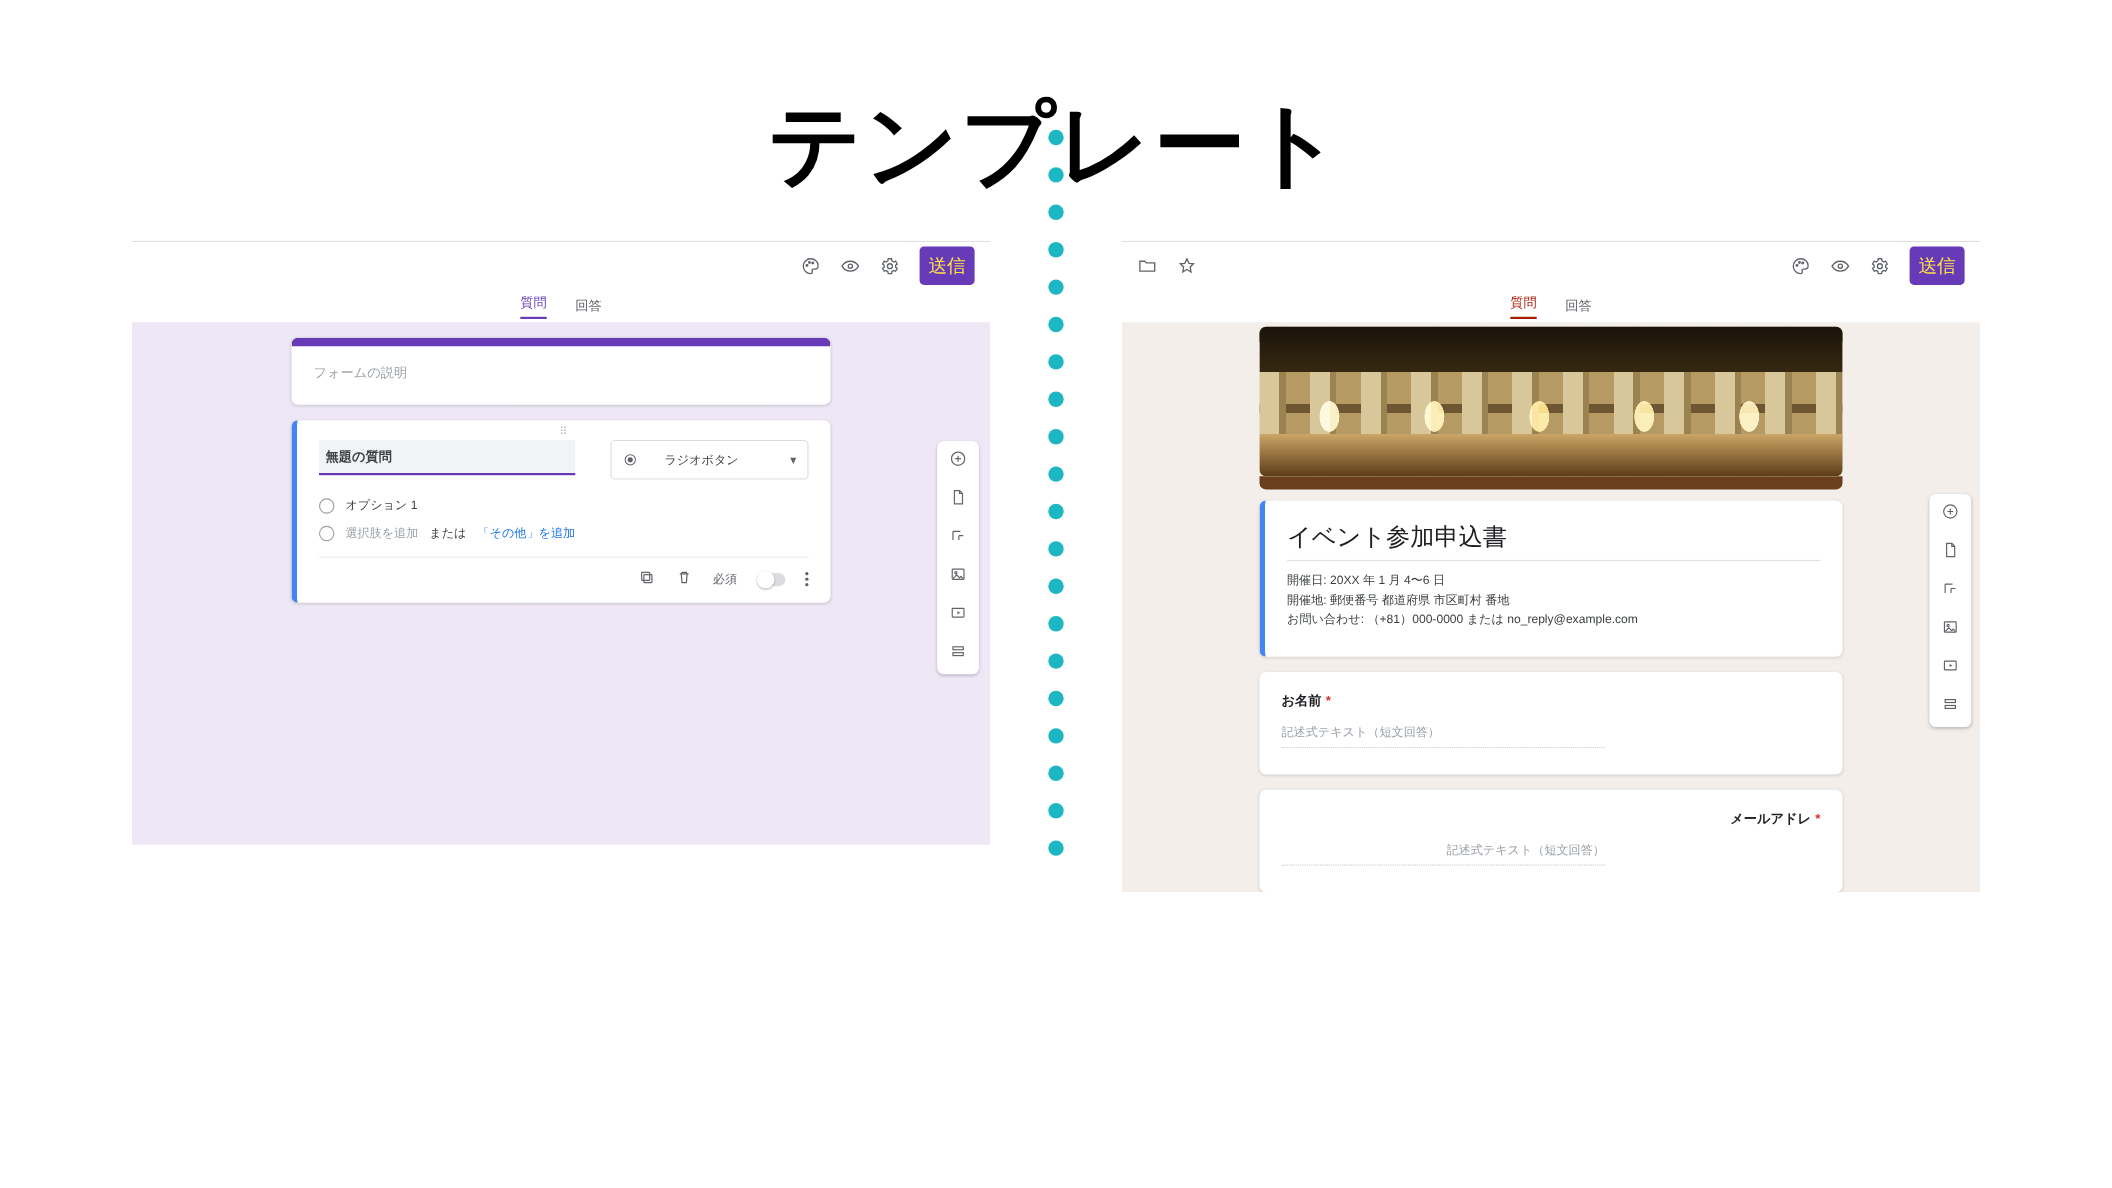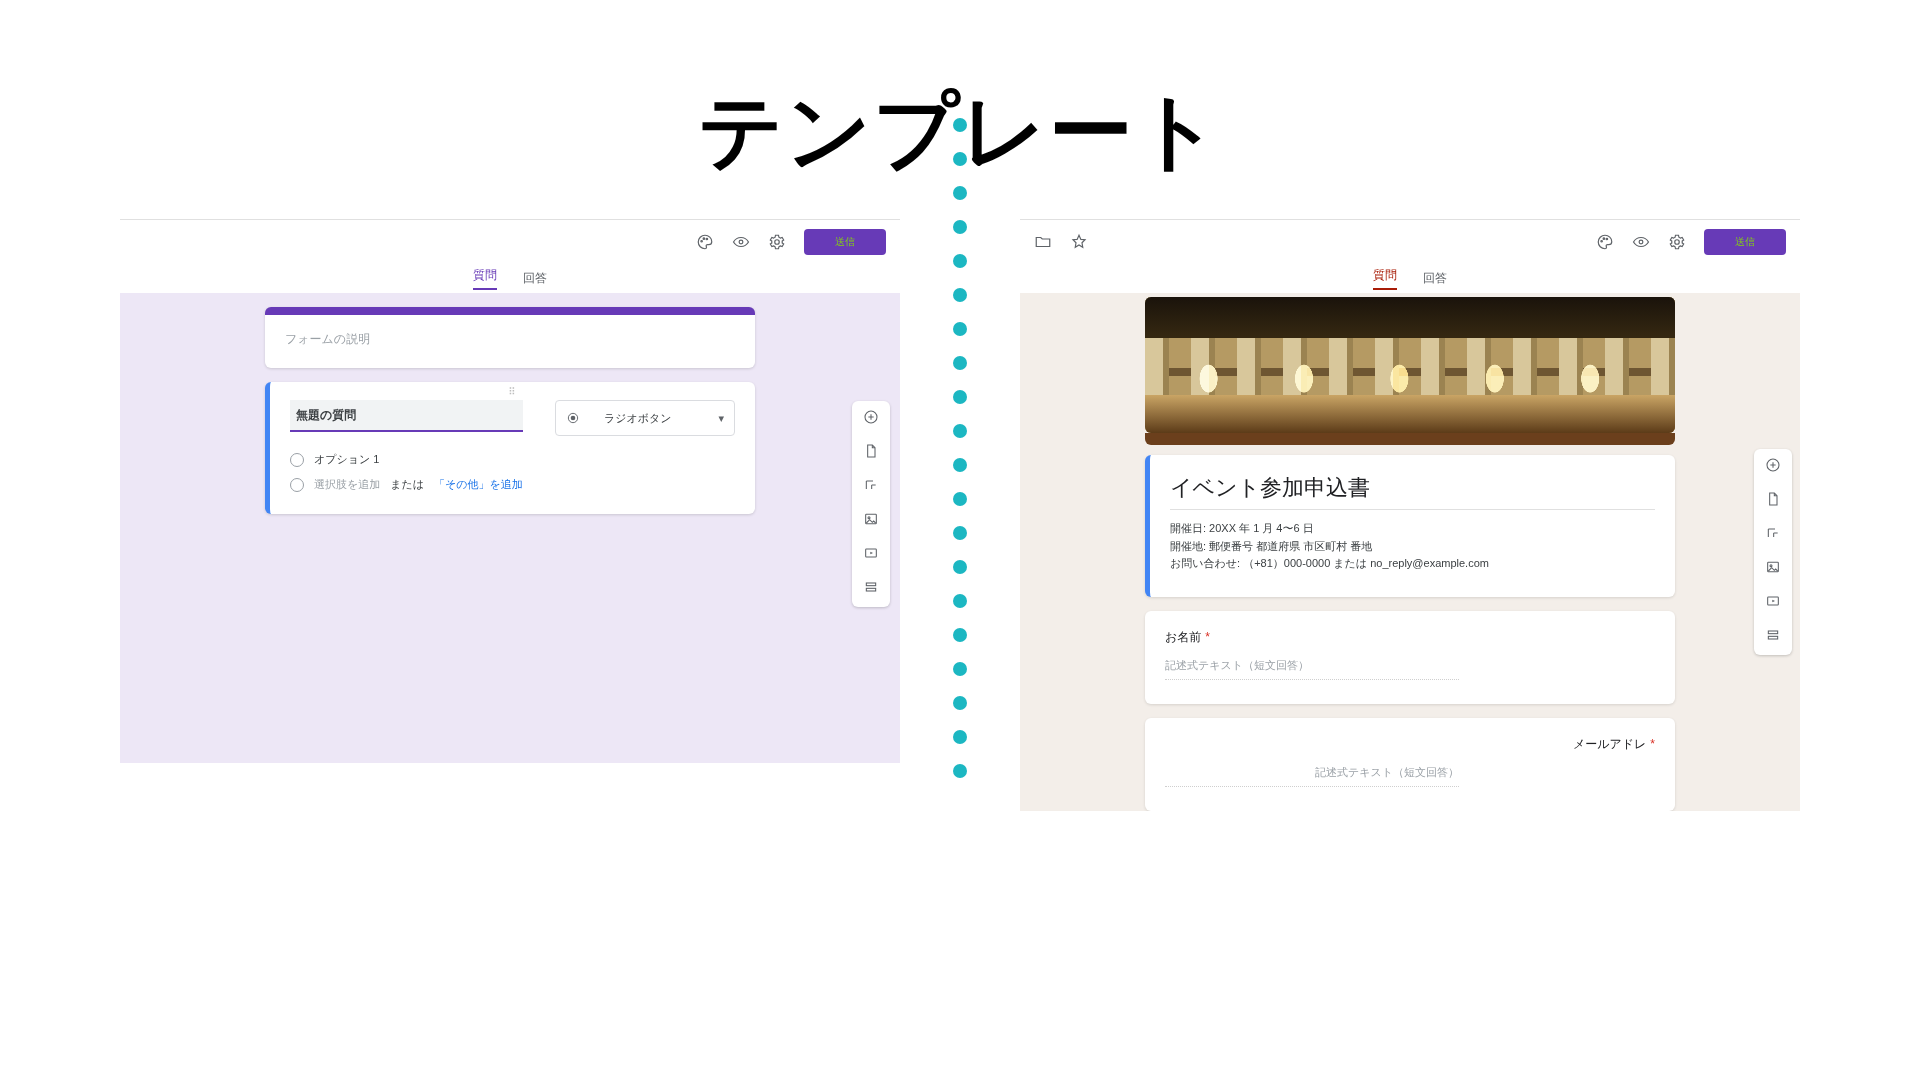--- a/index.html
+++ b/index.html
@@ -17,21 +17,21 @@
     .panels { display: flex; gap: 120px; padding: 30px 120px 0; }
     .panel  { flex: 1 1 0; position: relative; }
 
     
     .topbar { height: 44px; display: flex; align-items: center; justify-content: flex-end; gap: 18px; padding: 0 14px; border-top: 1px solid #e0e0e0; font-size: 13px; color: #5f6368; }
     .topbar.left-icons { justify-content: space-between; }
     .topbar .icon { width: 18px; height: 18px; display: inline-flex; align-items: center; justify-content: center; color: #5f6368; }
     .topbar .icon svg { width: 18px; height: 18px; stroke: currentColor; fill: none; stroke-width: 1.6; }
     .topbar .rgroup { display: flex; align-items: center; gap: 18px; }
     .topbar .lgroup { display: flex; align-items: center; gap: 18px; }
-    .send-btn { background: #673ab7; color: #84cc16; border: none; border-radius: 4px; font-size: 10px; padding: 6px 31px; cursor: pointer; }
+    .send-btn { background: #673ab7; color: #fde047; border: none; border-radius: 4px; font-size: 17px; padding: 6px 8px; cursor: pointer; }
 
     
     .tabs { height: 30px; display: flex; justify-content: center; align-items: center; gap: 26px; font-size: 12px; color: #5f6368; background: #fff; }
     .tab.active { color: #673ab7; border-bottom: 2px solid #673ab7; padding-bottom: 4px; }
     .panel.tpl .tab.active { color: #a81c07; border-bottom-color: #a81c07; }
 
     
     .canvas-default { background: #ede7f6; padding: 14px 14px 220px; position: relative; min-height: 470px; }
     .card { background: #fff; border-radius: 6px; box-shadow: 0 1px 3px rgba(0,0,0,.15); margin: 0 auto; max-width: 490px; }
     .card.header-card { border-top: 8px solid #673ab7; padding: 16px 20px 20px; margin-bottom: 14px; }
@@ -87,21 +87,21 @@
         radial-gradient(22px 34px at 48% 60%, #ffd77a 40%, rgba(0,0,0,0) 42%),
         radial-gradient(22px 34px at 66% 60%, #ffe193 40%, rgba(0,0,0,0) 42%),
         radial-gradient(22px 34px at 84% 60%, #ffe7a8 40%, rgba(0,0,0,0) 42%);
       mix-blend-mode: screen; opacity:.95;
     }
     .hero-chin { height: 12px; background: #6b3f1c; margin-bottom: 10px; border-radius: 0 0 6px 6px; }
     .tpl-card { background: #fff; border-radius: 6px; box-shadow: 0 1px 3px rgba(0,0,0,.12); padding: 18px 20px 24px; margin-bottom: 14px; }
     .tpl-card.header-card { border-left: 5px solid #4285f4; }
     .tpl-title { font-size: 22px; color: #202124; margin-bottom: 10px; border-bottom: 1px solid #e0e0e0; padding-bottom: 6px; }
     .tpl-desc  { font-size: 11px; color: #3c4043; line-height: 1.6; white-space: pre-line; }
-    .tpl-qcard .ql { font-size: 12px; font-weight: 400; color: #202124; margin-bottom: 10px; }
+    .tpl-qcard .ql { font-size: 12px; font-weight: 700; color: #202124; margin-bottom: 10px; }
     .tpl-qcard .ql .req { color: #d93025; margin-left: 4px; }
     .tpl-ans { font-size: 11px; color: #9aa0a6; padding: 2px 0 6px; border-bottom: 1px dotted #cfcfcf; width: 60%; }
     .canvas-tpl .side-toolbar { top: 156px; right: 8px; }
   </style>
 </head>
 <body>
 
 <div class="title-row">
   <div class="big-title">テンプレート</div>
 </div>
@@ -186,20 +186,36 @@
         <div class="opt-row">
           <span class="radio-empty"></span>
           <span>オプション 1</span>
         </div>
         <div class="opt-row">
           <span class="radio-empty"></span>
           <span style="color:#9aa0a6">選択肢を追加</span>
           <span style="color:#3c4043">または</span>
           <span class="add-other">「その他」を追加</span>
         </div>
+        <div class="q-footer">
+          <span class="sm-icon"><svg viewBox="0 0 24 24">
+                <rect x="8" y="8" width="11" height="11" rx="1"></rect>
+                <rect x="5" y="5" width="11" height="11" rx="1"></rect>
+              </svg></span>
+          <span class="sm-icon"><svg viewBox="0 0 24 24">
+                <path d="M6 7h12M9 7V5h6v2M8 7l1 12h6l1-12"></path>
+              </svg></span>
+          <span>必須</span>
+          <span class="toggle"></span>
+          <span class="kebab">
+              <span></span>
+              <span></span>
+              <span></span>
+            </span>
+        </div>
       </div>
 
       <div class="side-toolbar">
         <span class="sbtn"><svg viewBox="0 0 24 24">
               <circle cx="12" cy="12" r="9"></circle>
               <path d="M12 8v8M8 12h8"></path>
             </svg></span>
         <span class="sbtn"><svg viewBox="0 0 24 24">
               <path d="M7 3h7l4 4v14H7z"></path>
               <path d="M14 3v4h4"></path>

